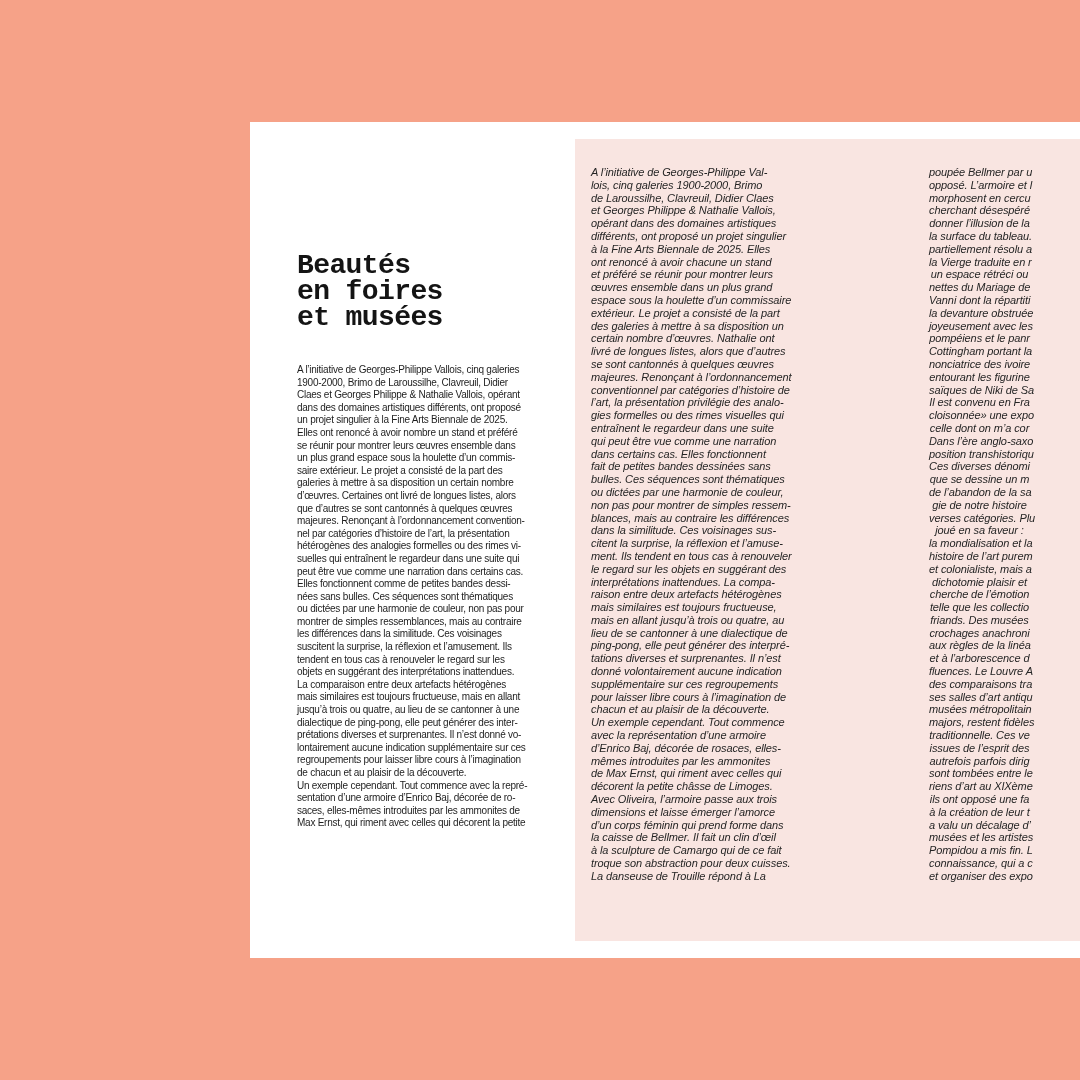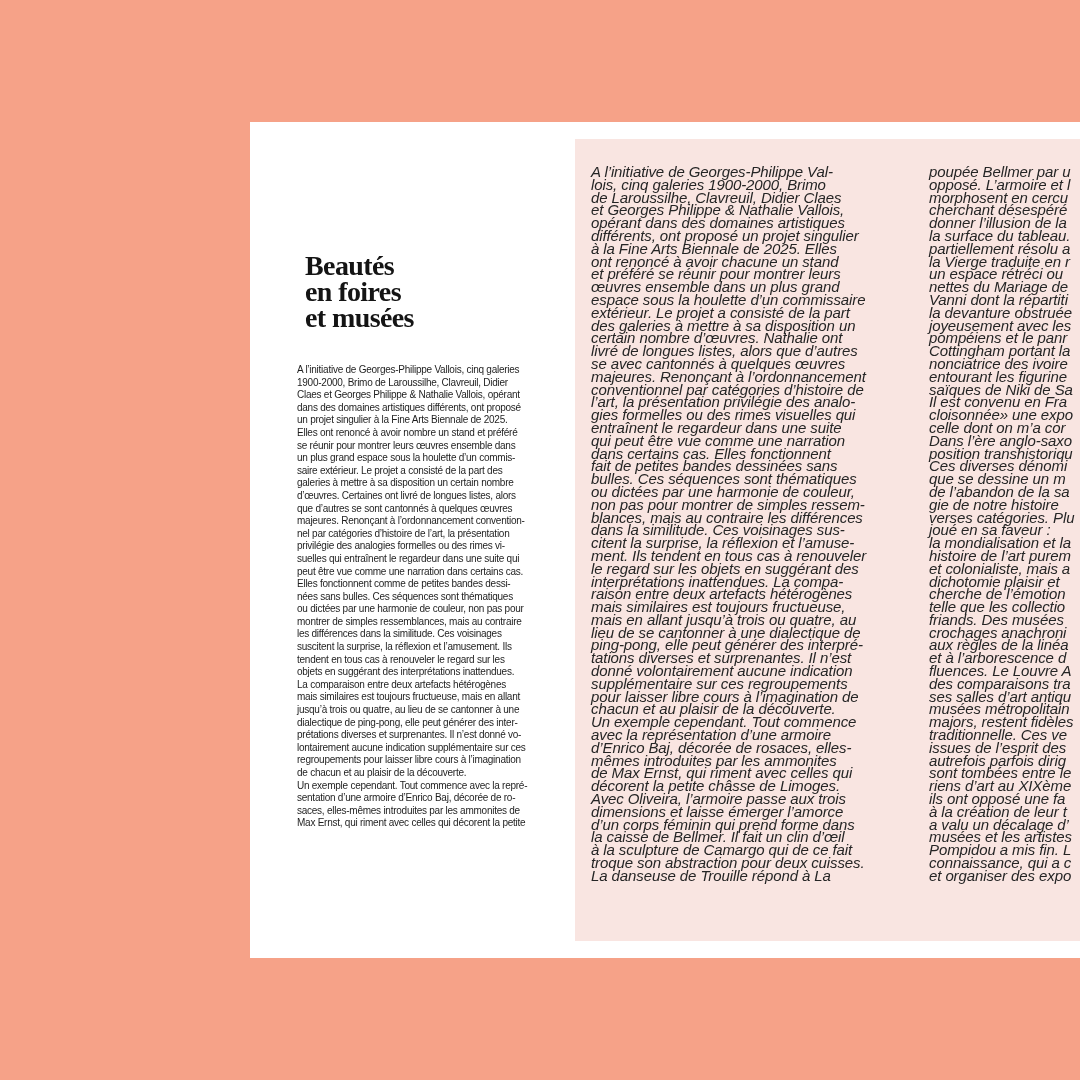--- a/index.html
+++ b/index.html
@@ -18,43 +18,42 @@
   }
   .panel {
     position:absolute;
     left:575px; top:139px;
     width:505px; height:802px;
     background:#f9e5e1;
   }
   .headline {
     position:absolute;
     left:297px; top:234px;
-    font-family:Liberation Serif, serif;
+    font-family:Liberation Mono, monospace;
     font-weight:900;
     font-size:28px;
     line-height:26px;
     letter-spacing:-0.6px;
     color:#141414;
-    margin-left:8px;
   }
   .col {
     position:absolute;
     color:#1e1e1e;
   }
   .col .tline { white-space:nowrap; }
   .col1 {
     left:297px; top:364px;
     width:272px;
     font-size:10px;
     line-height:12.6px;
     letter-spacing:-0.25px;
   }
   .col-italic {
     font-style:italic;
-    font-size:15px;
+    font-size:11px;
     line-height:12.8px;
     letter-spacing:-0.1px;
     color:#252525;
   }
   .col2 { left:591px; top:166px; width:250px; }
   .col3 { left:929px; top:166px; width:101px;text-align:center; }
 </style>
 </head>
 <body>
 
@@ -75,21 +74,21 @@
     <div class="tline">un projet singulier à la Fine Arts Biennale de 2025.</div>
     <div class="tline">Elles ont renoncé à avoir nombre un stand et préféré</div>
     <div class="tline">se réunir pour montrer leurs œuvres ensemble dans</div>
     <div class="tline">un plus grand espace sous la houlette d’un commis-</div>
     <div class="tline">saire extérieur. Le projet a consisté de la part des</div>
     <div class="tline">galeries à mettre à sa disposition un certain nombre</div>
     <div class="tline">d’œuvres. Certaines ont livré de longues listes, alors</div>
     <div class="tline">que d’autres se sont cantonnés à quelques œuvres</div>
     <div class="tline">majeures. Renonçant à l’ordonnancement convention-</div>
     <div class="tline">nel par catégories d’histoire de l’art, la présentation</div>
-    <div class="tline">privilégie des analogies formelles ou des rimes vi-</div>
+    <div class="tline">hétérogènes des analogies formelles ou des rimes vi-</div>
     <div class="tline">suelles qui entraînent le regardeur dans une suite qui</div>
     <div class="tline">peut être vue comme une narration dans certains cas.</div>
     <div class="tline">Elles fonctionnent comme de petites bandes dessi-</div>
     <div class="tline">nées sans bulles. Ces séquences sont thématiques</div>
     <div class="tline">ou dictées par une harmonie de couleur, non pas pour</div>
     <div class="tline">montrer de simples ressemblances, mais au contraire</div>
     <div class="tline">les différences dans la similitude. Ces voisinages</div>
     <div class="tline">suscitent la surprise, la réflexion et l’amusement. Ils</div>
     <div class="tline">tendent en tous cas à renouveler le regard sur les</div>
     <div class="tline">objets en suggérant des interprétations inattendues.</div>
@@ -118,21 +117,21 @@
     <div class="tline">différents, ont proposé un projet singulier</div>
     <div class="tline">à la Fine Arts Biennale de 2025. Elles</div>
     <div class="tline">ont renoncé à avoir chacune un stand</div>
     <div class="tline">et préféré se réunir pour montrer leurs</div>
     <div class="tline">œuvres ensemble dans un plus grand</div>
     <div class="tline">espace sous la houlette d’un commissaire</div>
     <div class="tline">extérieur. Le projet a consisté de la part</div>
     <div class="tline">des galeries à mettre à sa disposition un</div>
     <div class="tline">certain nombre d’œuvres. Nathalie ont</div>
     <div class="tline">livré de longues listes, alors que d’autres</div>
-    <div class="tline">se avec cantonnés à quelques œuvres</div>
+    <div class="tline">se sont cantonnés à quelques œuvres</div>
     <div class="tline">majeures. Renonçant à l’ordonnancement</div>
     <div class="tline">conventionnel par catégories d’histoire de</div>
     <div class="tline">l’art, la présentation privilégie des analo-</div>
     <div class="tline">gies formelles ou des rimes visuelles qui</div>
     <div class="tline">entraînent le regardeur dans une suite</div>
     <div class="tline">qui peut être vue comme une narration</div>
     <div class="tline">dans certains cas. Elles fonctionnent</div>
     <div class="tline">fait de petites bandes dessinées sans</div>
     <div class="tline">bulles. Ces séquences sont thématiques</div>
     <div class="tline">ou dictées par une harmonie de couleur,</div>

